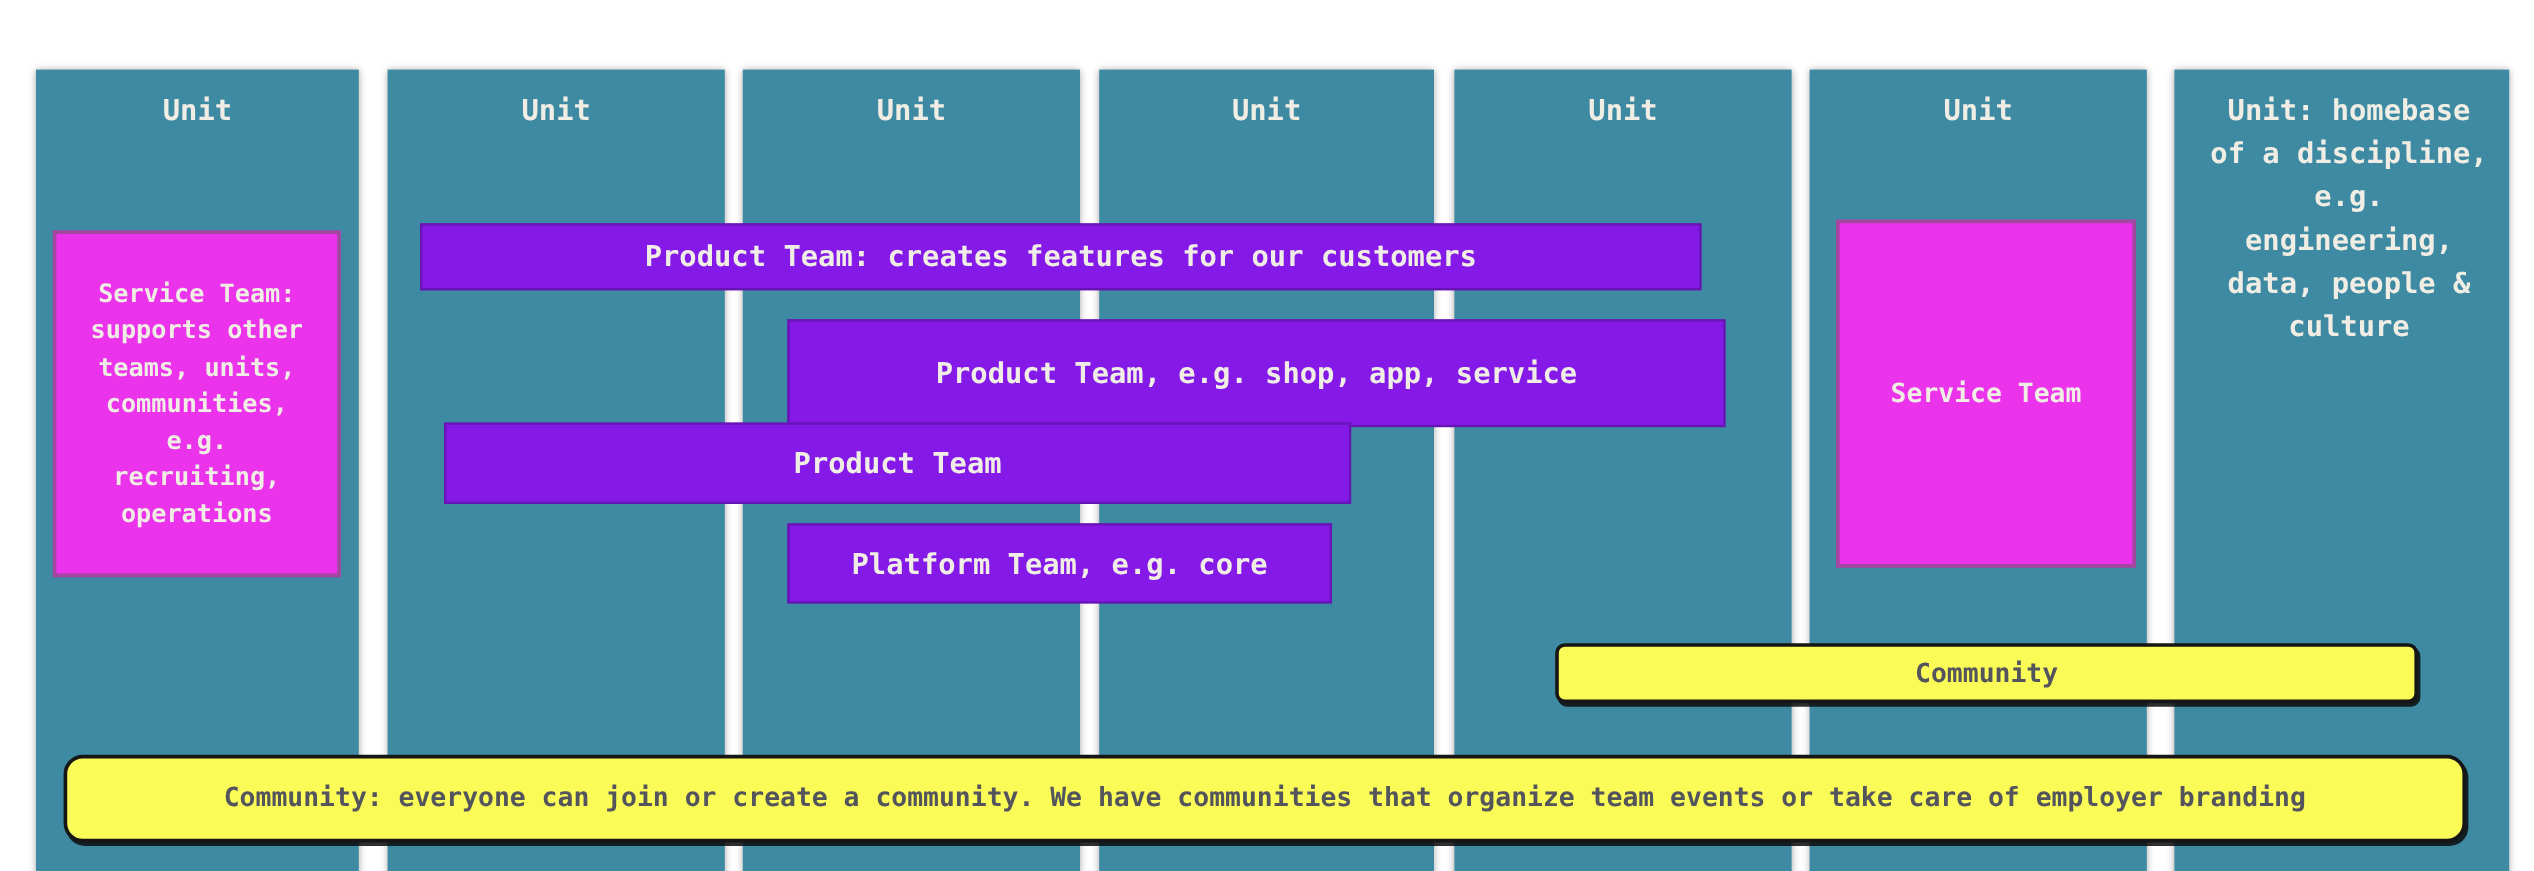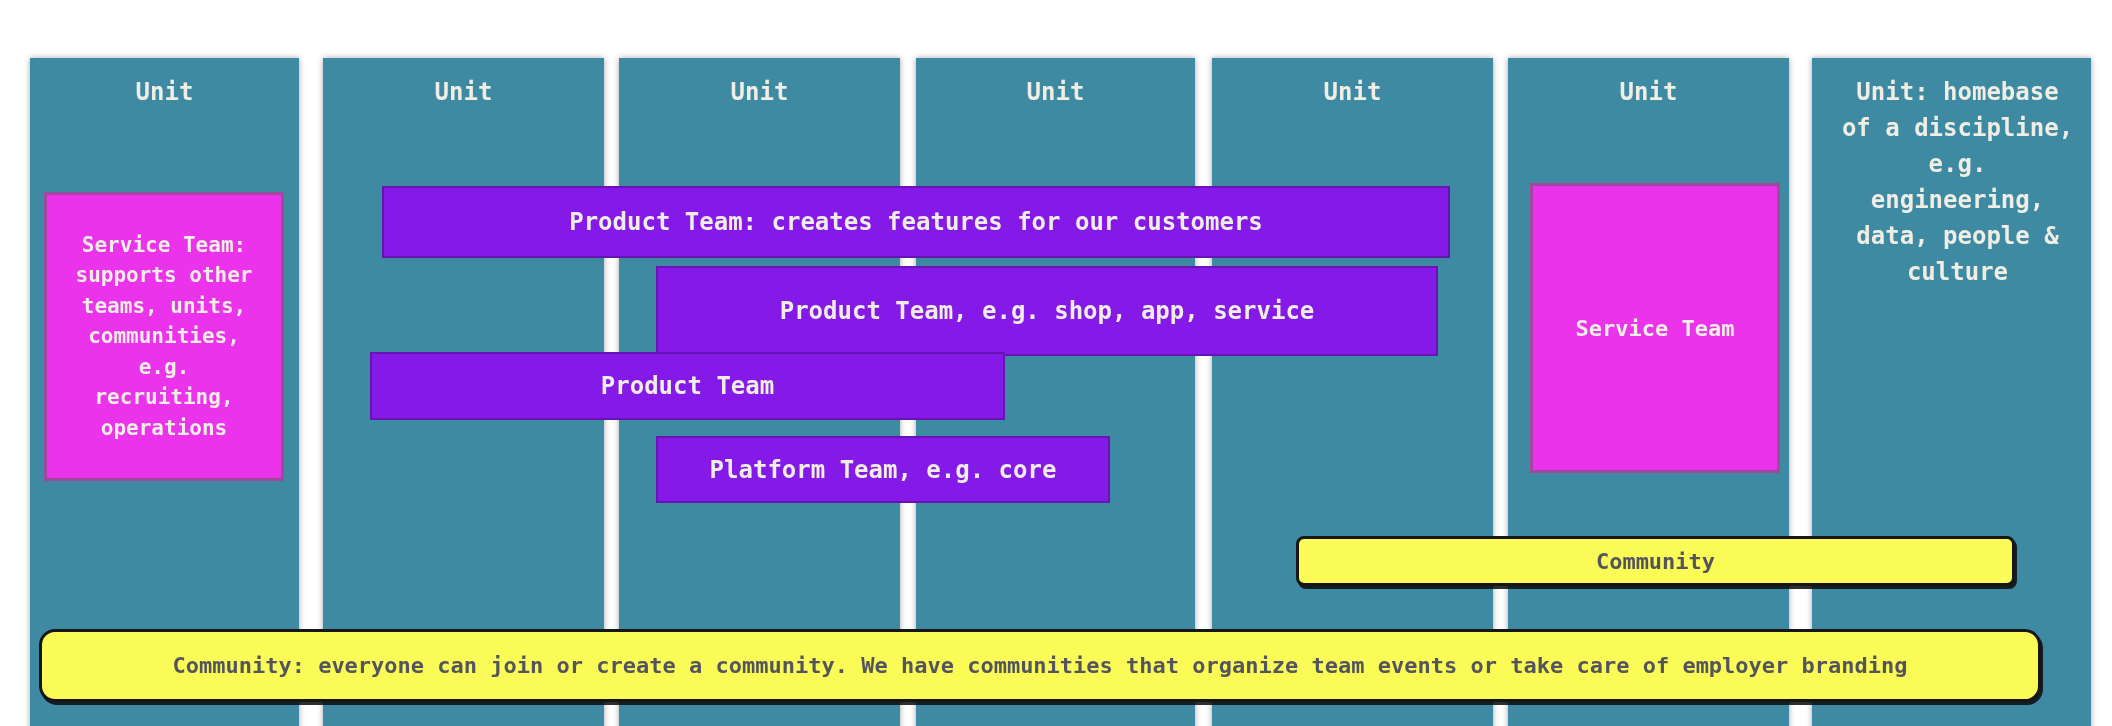--- a/index.html
+++ b/index.html
@@ -62,27 +62,27 @@
   #svc-detail {
     left: 44px; top: 148px; width: 240px; height: 289px;
     padding: 0 26px;
     font-size: 21px;
     line-height: 1.45;
   }
   #svc-plain {
     left: 1530px; top: 139px; width: 250px; height: 290px;
     font-size: 22px;
   }
-  #pbar1 { left: 382px;  top: 142px; width: 1068px; height: 72px; }
+  #pbar1 { left: 350px;  top: 142px; width: 1068px; height: 56px; }
   #pbar2 { left: 656px;  top: 222px; width: 782px;  height: 90px; }
-  #pbar3 { left: 370px;  top: 308px; width: 635px;  height: 68px; }
+  #pbar3 { left: 370px;  top: 308px; width: 756px;  height: 68px; }
   #plat1 { left: 656px;  top: 392px; width: 454px;  height: 67px; }
   #plat2 { left: 44px;   top: 475px; width: 1182px; height: 66px; }
   #comm1 { left: 1296px; top: 492px; width: 719px;  height: 50px; border-radius: 8px; }
-  #comm2 { left: 39px;   top: 585px; width: 2002px; height: 73px; border-radius: 16px; }
+  #comm2 { left: 53px;   top: 585px; width: 2002px; height: 73px; border-radius: 16px; }
   #col7-text {
     padding: 16px 12px 0 24px;
   }
 </style>
 </head>
 <body>
 
 <div id="diagram">
 
   <div class="col" style="left:30px;  width:269px;">

